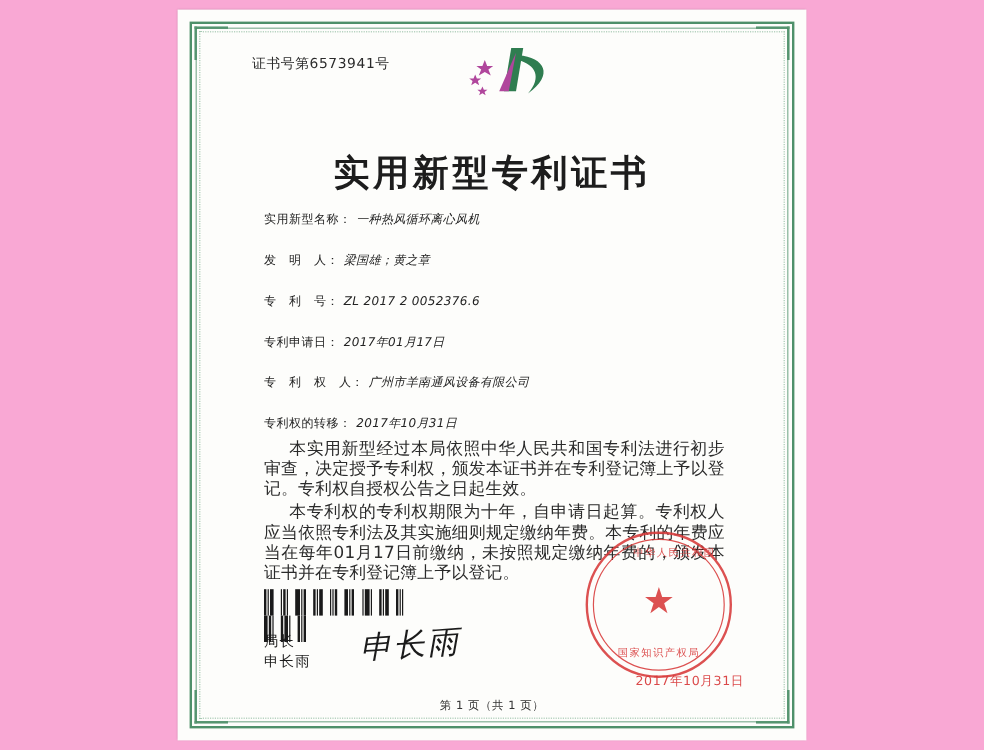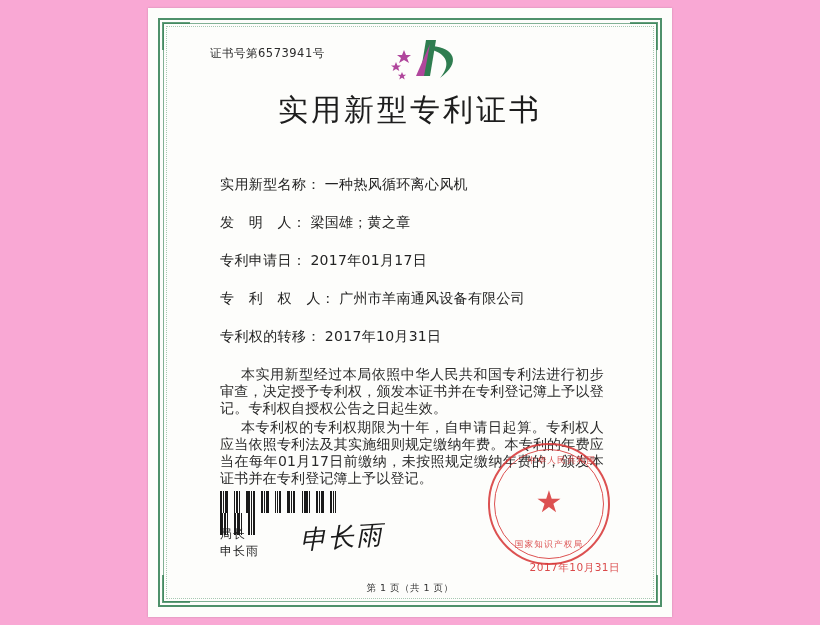--- a/index.html
+++ b/index.html
@@ -129,51 +129,52 @@
     left: 0; bottom: 10px;
     width: 72px;
     text-align: center;
     font-size: 5.4px;
     line-height: 6.5px;
   }
 
   .title {
     position: absolute;
     left: 0;
-    top: 82px;
+    top: 116px;
     width: 524px;
     text-align: center;
     font-size: 30px;
-    font-weight: normal;
+    font-weight: bold;
     letter-spacing: 3px;
     color: #1d1d1d;
     font-family: "DejaVu Sans", "Liberation Sans", sans-serif;
   }
 
   .fields {
     position: absolute;
     left: 72px;
     top: 168px;
     width: 390px;
   }
   .field-row {
     display: flex;
     align-items: baseline;
     margin-bottom: 20px;
-    font-size: 14px;
+    font-size: 10px;
     color: #232323;
     text-align: center;
   }
   .field-label {
     white-space: pre;
     letter-spacing: .4px;
   }
   .field-value {
     margin-left: 4px;
     letter-spacing: .3px;
+    font-style: italic;
   }
 
   .body-text {
     position: absolute;
     left: 72px;
     top: 358px;
     width: 384px;
     font-size: 14px;
     line-height: 17px;
     color: #2a2a2a;
@@ -317,20 +318,24 @@
     <div class="title">实用新型专利证书</div>
 
     <div class="fields">
       <div class="field-row">
         <span class="field-label">实用新型名称：</span>
         <span class="field-value">一种热风循环离心风机</span>
       </div>
       <div class="field-row">
         <span class="field-label">发　明　人：</span>
         <span class="field-value">梁国雄；黄之章</span>
+      </div>
+      <div class="field-row">
+        <span class="field-label">专　利　号：</span>
+        <span class="field-value">ZL 2017 2 0052376.6</span>
       </div>
       <div class="field-row">
         <span class="field-label">专利申请日：</span>
         <span class="field-value">2017年01月17日</span>
       </div>
       <div class="field-row">
         <span class="field-label">专　利　权　人：</span>
         <span class="field-value">广州市羊南通风设备有限公司</span>
       </div>
       <div class="field-row">

